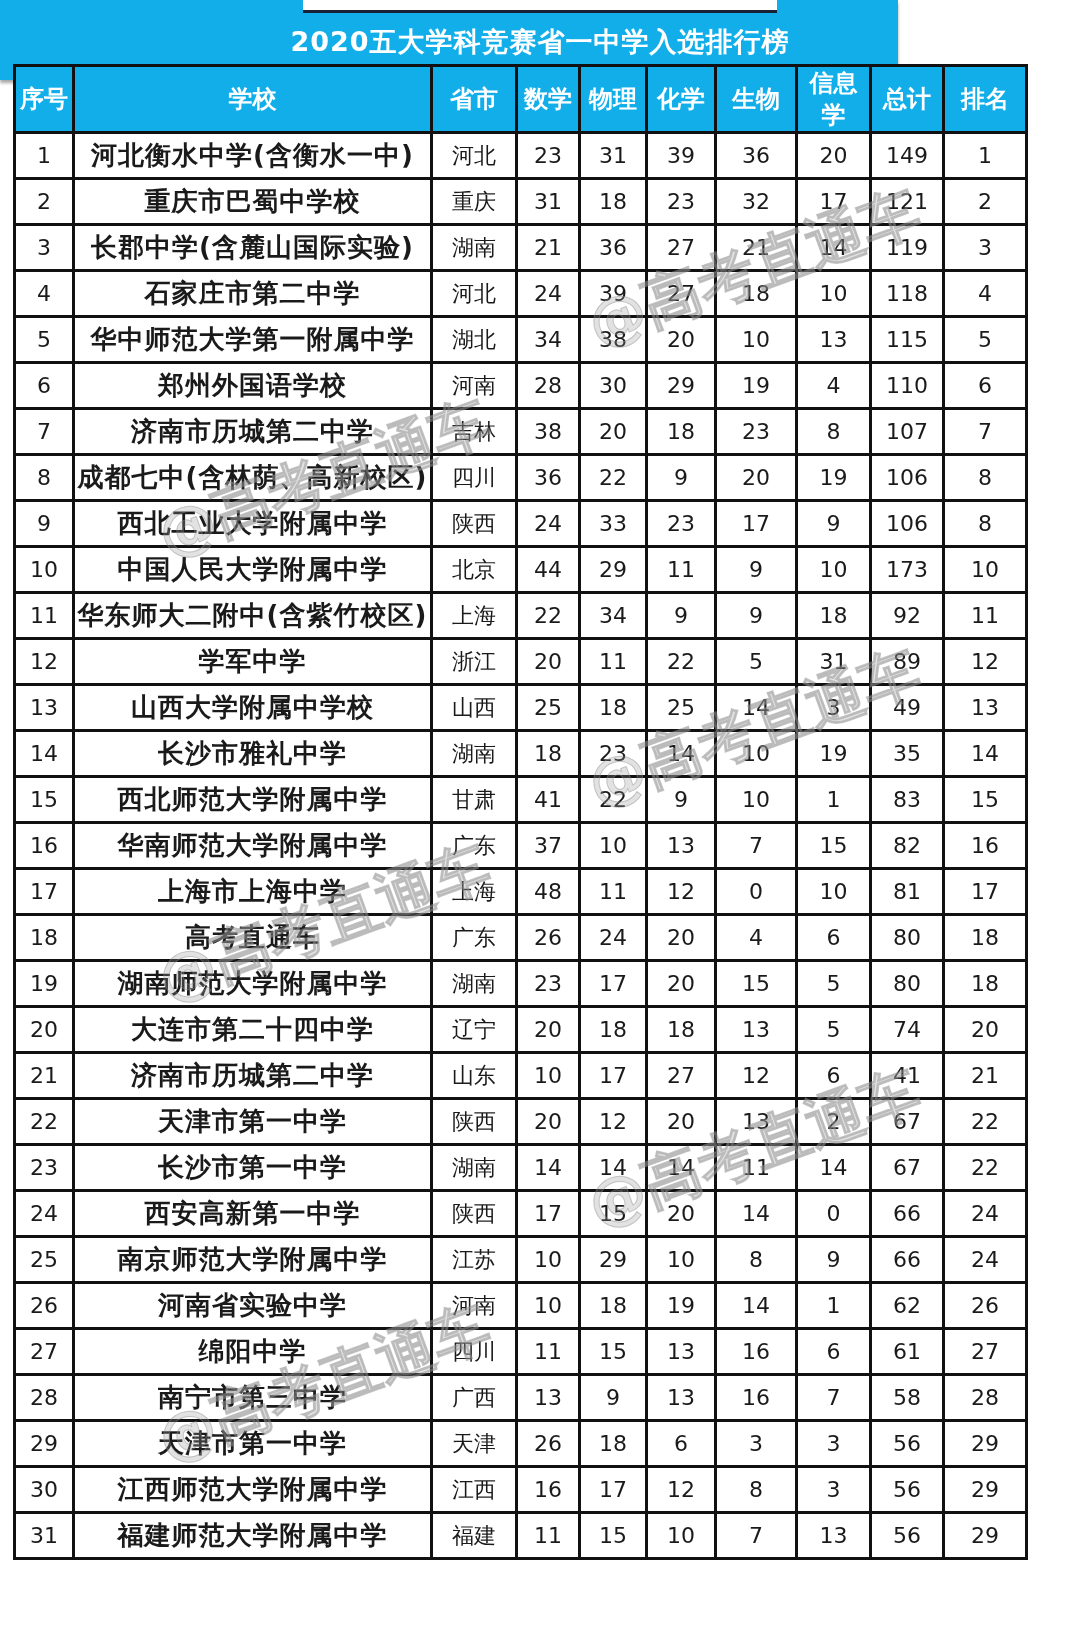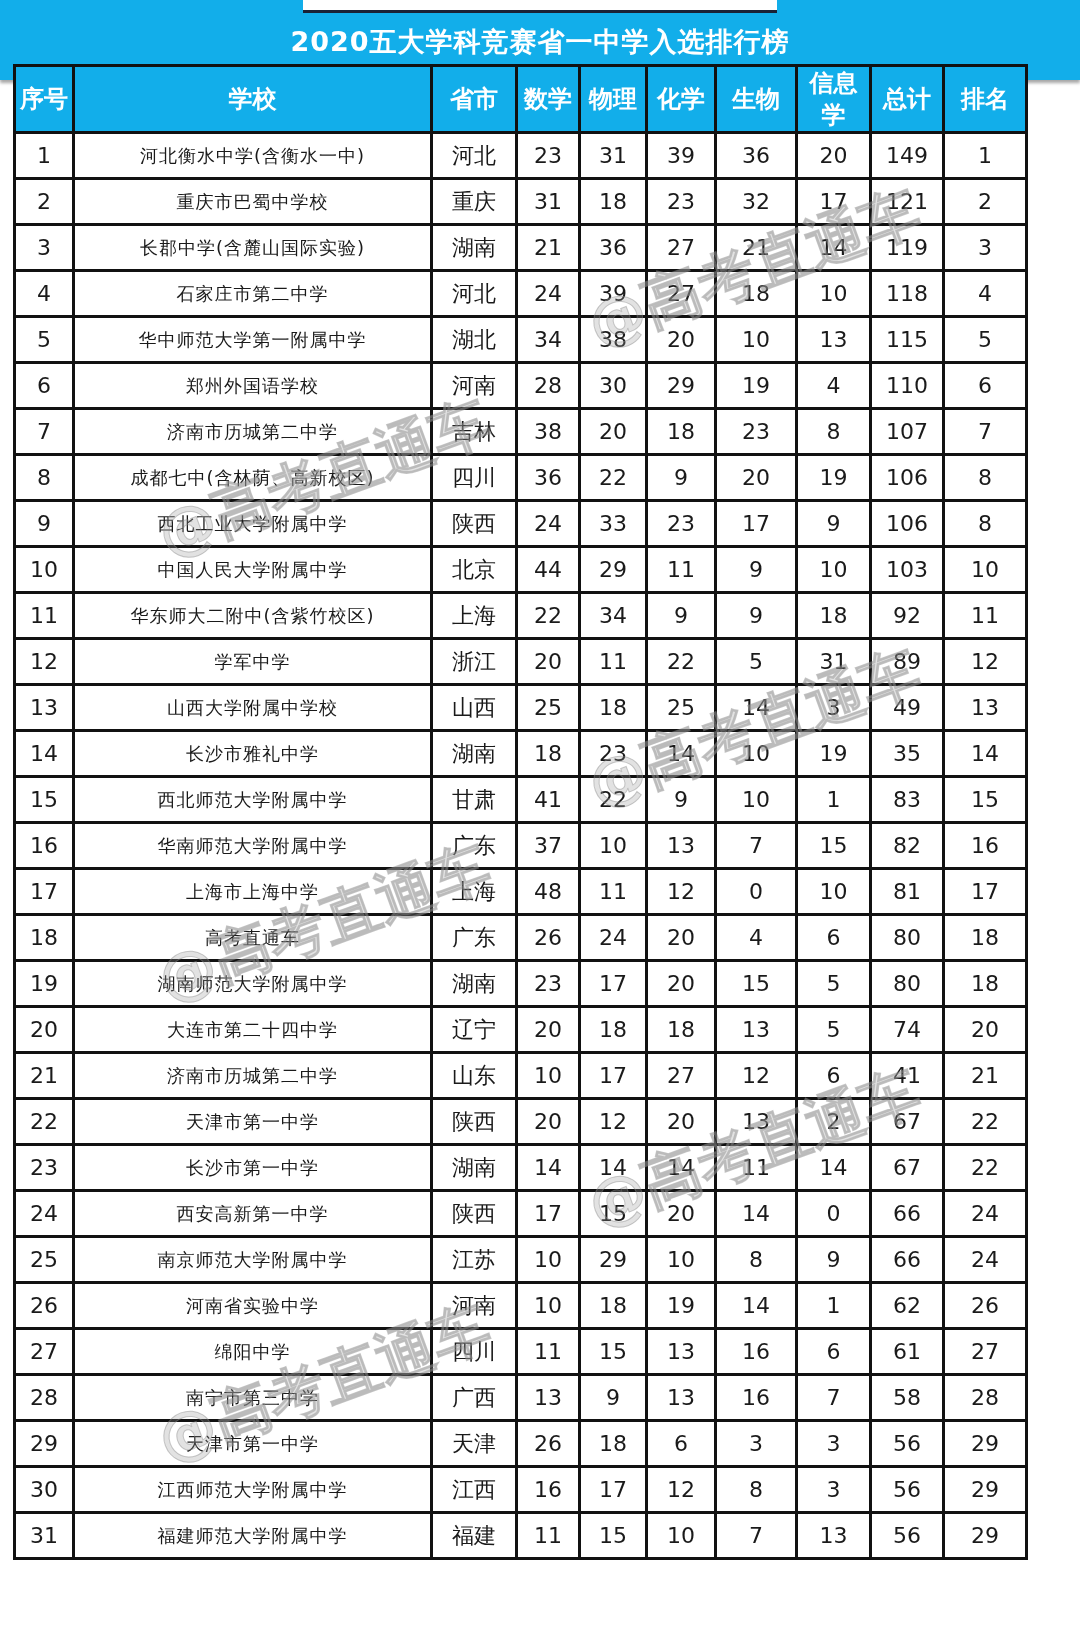--- a/index.html
+++ b/index.html
@@ -1,28 +1,28 @@
 <!DOCTYPE html>
 <html><head>
 <meta charset="utf-8">
 <style>
   html, body { margin: 0; padding: 0; background: #ffffff; }
   body { width: 1080px; height: 1635px; position: relative; overflow: hidden;
          font-family: "DejaVu Sans", "Liberation Sans", sans-serif; }
-  .banner { position: absolute; left: 0; top: 0; width: 1080px; height: 80px; background: #12aeea;
+  .banner { position: absolute; left: 0; top: 0; width: 898px; height: 80px; background: #12aeea;
             box-shadow: 0 3px 3px rgba(0,0,0,0.35); }
   .banner-tab { position: absolute; left: 303px; top: 0; width: 474px; height: 10px; background: #ffffff;
                 border-bottom: 3px solid #1a2236; }
   .banner-title { position: absolute; left: 0; top: 24px; width: 1080px; text-align: center; color: #ffffff;
                   font-size: 27px; font-weight: bold; letter-spacing: 1px; }
   table.rank { position: absolute; left: 13px; top: 64px; border-collapse: collapse; table-layout: fixed; }
   table.rank th, table.rank td { border: 3px solid #111111; text-align: center; padding: 0; }
   table.rank th { background: #12aeea; color: #ffffff; font-size: 24px; font-weight: bold; height: 44px; }
   table.rank td { background: #ffffff; color: #1a1a1a; font-size: 22px; height: 43px; }
-  table.rank td.school { font-size: 18px; letter-spacing: 1px; }
+  table.rank td.school { font-size: 26px; letter-spacing: 1px; font-weight: bold; }
   .watermark { position: absolute; color: rgba(150,150,150,0.28); font-size: 58px; font-weight: bold;
                transform: rotate(-20deg); white-space: nowrap; pointer-events: none;
                -webkit-text-stroke: 1px rgba(140,140,140,0.45); }
 </style>
 </head>
 <body>
 
 <div class="banner">
   <div class="banner-tab"></div>
   <div class="banner-title">2020五大学科竞赛省一中学入选排行榜</div>
@@ -166,21 +166,21 @@
       </tr>
       <tr>
         <td>10</td>
         <td class="school">中国人民大学附属中学</td>
         <td>北京</td>
         <td>44</td>
         <td>29</td>
         <td>11</td>
         <td>9</td>
         <td>10</td>
-        <td>103</td>
+        <td>173</td>
         <td>10</td>
       </tr>
       <tr>
         <td>11</td>
         <td class="school">华东师大二附中(含紫竹校区)</td>
         <td>上海</td>
         <td>22</td>
         <td>34</td>
         <td>9</td>
         <td>9</td>

